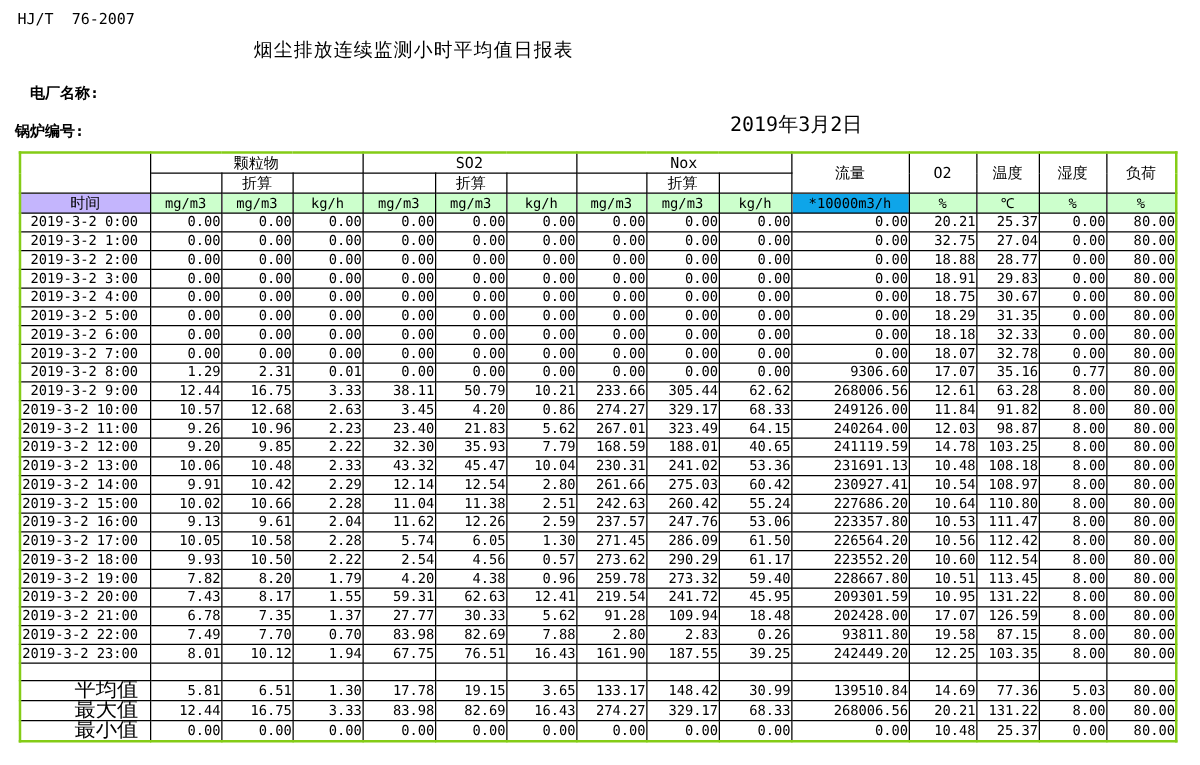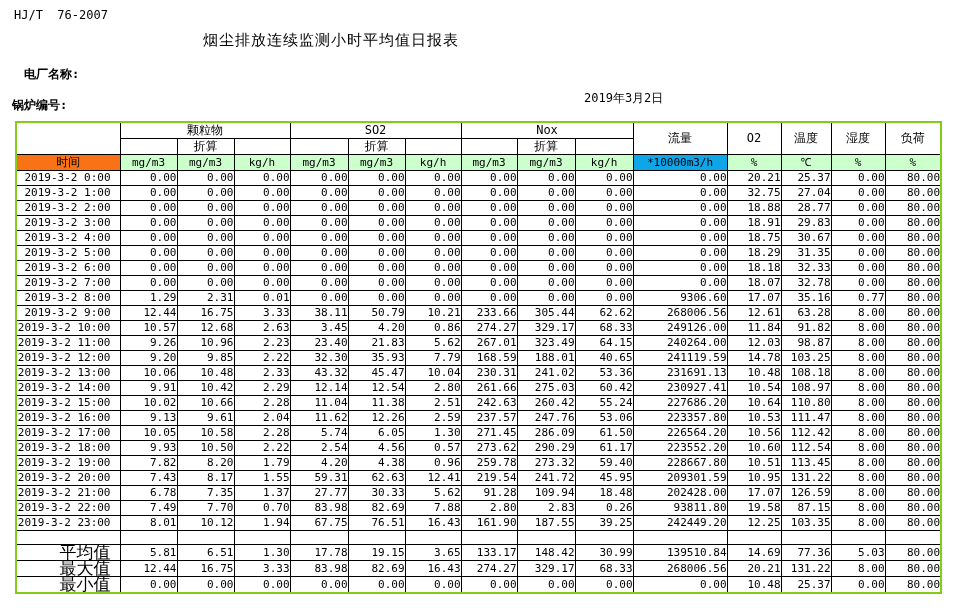--- a/index.html
+++ b/index.html
@@ -9,21 +9,21 @@
     font-family:"DejaVu Sans Mono","Liberation Sans",sans-serif;
     position:relative; overflow:hidden;
   }
   .abs { position:absolute; }
   .std-code { left:14px; top:8px; font-weight:normal; font-size:12px; white-space:pre;
     font-family:"DejaVu Sans Mono",monospace; }
   .report-title { left:0; top:31px; width:662px; text-align:center;
     font-weight:normal; font-size:15px; letter-spacing:1px; }
   .plant-label { left:12px; top:66px; font-weight:bold; font-size:12px;padding-left:12px; }
   .boiler-label { left:12px; top:85px; font-weight:bold; font-size:12px;margin-top:12px; }
-  .report-date { left:584px; top:90px; font-size:12px; }
+  .report-date { left:584px; top:90px; font-size:16px; }
 
   table.report { position:absolute; left:15px; top:121px; width:925px;
     border-collapse:collapse; table-layout:fixed; border:2px solid #84cc16; }
   table.report td { border:1px solid #000; padding:0; overflow:hidden; white-space:nowrap; }
 
   thead td { text-align:center; font-size:12px; height:15px; line-height:15px; }
   tr.unit-row td { font-size:11px; height:15px; line-height:15px; }
   tr.unit-row td.time-h { font-size:12px; }
 
   tbody td { font-size:11px; height:14px; line-height:14px; text-align:right;
@@ -78,21 +78,21 @@
       <td>折算</td>
       <td></td>
       <td></td>
       <td>折算</td>
       <td></td>
       <td></td>
       <td>折算</td>
       <td></td>
     </tr>
     <tr class="unit-row">
-      <td class="time-h" style="background: #f97316;">时间</td>
+      <td class="time-h" style="background: #c4b5fd;">时间</td>
       <td style="background: rgb(204, 255, 204);">mg/m3</td>
       <td style="background: rgb(204, 255, 204);">mg/m3</td>
       <td style="background: rgb(204, 255, 204);">kg/h</td>
       <td style="background: rgb(204, 255, 204);">mg/m3</td>
       <td style="background: rgb(204, 255, 204);">mg/m3</td>
       <td style="background: rgb(204, 255, 204);">kg/h</td>
       <td style="background: rgb(204, 255, 204);">mg/m3</td>
       <td style="background: rgb(204, 255, 204);">mg/m3</td>
       <td style="background: rgb(204, 255, 204);">kg/h</td>
       <td style="background: #0ea5e9;">*10000m3/h</td>

